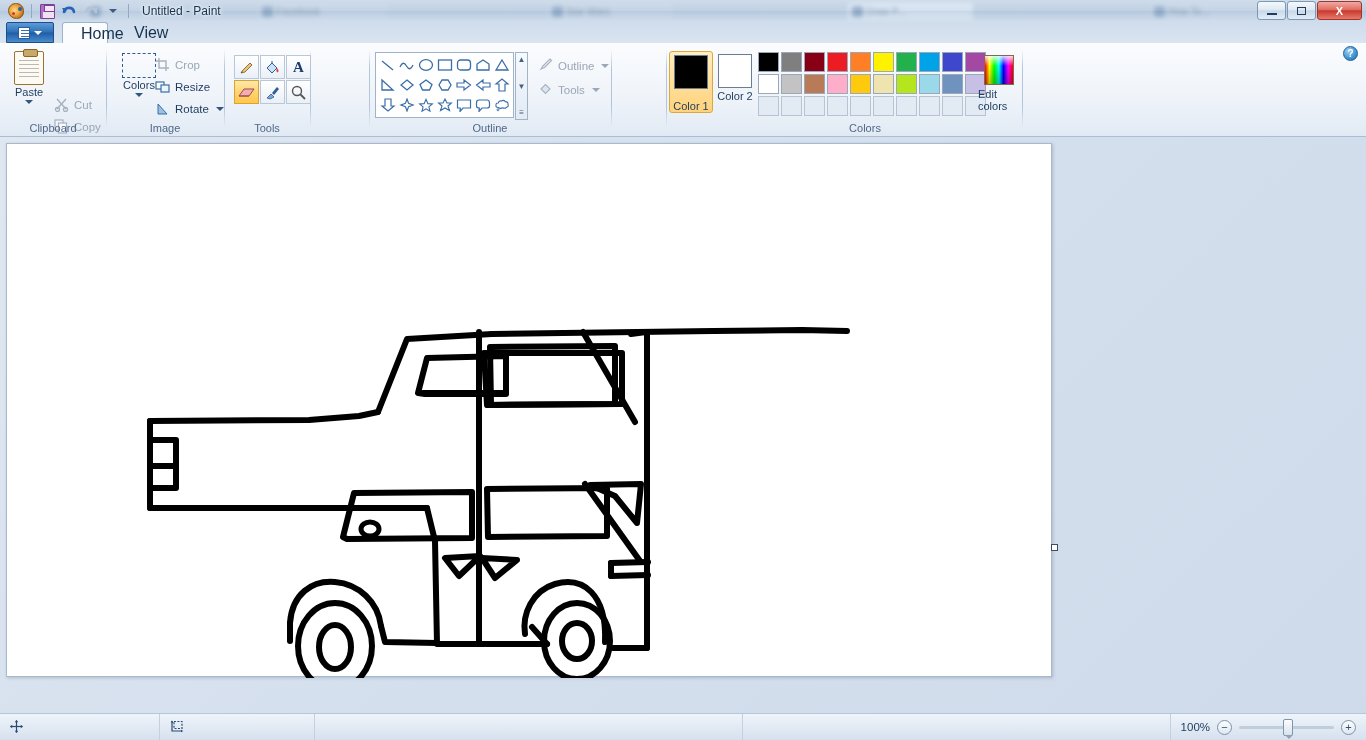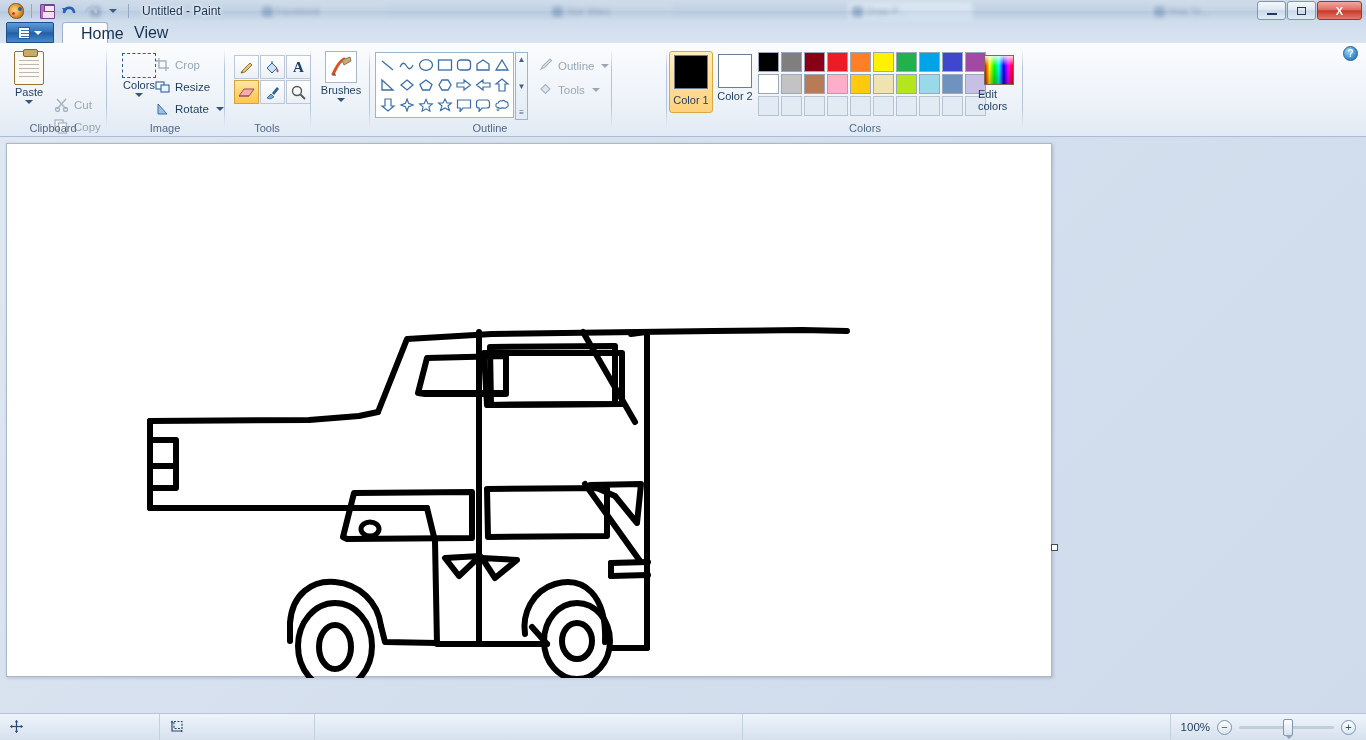--- a/index.html
+++ b/index.html
@@ -450,33 +450,20 @@
           <svg width="17" height="17" viewBox="0 0 17 17">
             <circle cx="7" cy="7" r="4.5" fill="none" stroke="#555" stroke-width="1.4"></circle>
             <line x1="10.5" y1="10.5" x2="15" y2="15" stroke="#555" stroke-width="1.8"></line>
           </svg>
         </div>
       </div>
       <div class="group-label">Tools</div>
     </div>
     <div class="group-sep" style="left:310px"></div>
 
-    <div class="group" style="left:311px;width:58px">
-      <div class="bigbtn" style="left:8px;top:8px;width:44px">
-        <div class="ico-brush">
-          <svg width="26" height="26" viewBox="0 0 26 26">
-            <path d="M5 20 C8 15, 10 8, 16 5" stroke="#d9521f" stroke-width="3" fill="none" stroke-linecap="round"></path>
-            <path d="M14 6 L22 3 L23 7 L16 11 Z" fill="#c9a97a" stroke="#7d6238" stroke-width="0.8"></path>
-            <path d="M4 21 L7 19 L8 22 Z" fill="#555"></path>
-          </svg>
-        </div>
-        <div class="lbl">Brushes</div>
-        <div class="dn"></div>
-      </div>
-    </div>
     <div class="group-sep" style="left:369px"></div>
 
     <div class="group" style="left:370px;width:240px">
       <div class="shapes-box" style="left:5px;top:9px">
         <div class="shapecell">
             <svg width="15" height="15">
               <line x1="2" y1="3" x2="13" y2="12" stroke="#3a6ea8" stroke-width="1.3"></line>
             </svg>
           </div>
         <div class="shapecell">
@@ -608,21 +595,21 @@
       </div>
       <div class="group-label">Outline</div>
     </div>
     <div class="group-sep" style="left:611px"></div>
 
     <div class="group-sep" style="left:666px"></div>
 
     <div class="group" style="left:667px;width:354px">
       <div class="colorbig sel" style="left:2px;top:8px">
         <div class="sw-big" style="background:#000000"></div>
-        <div style="margin-top:5px;line-height:12px;text-align:center">Color 1</div>
+        <div style="margin-top:11px;line-height:12px;text-align:center">Color 1</div>
       </div>
       <div class="colorbig" style="left:46px;top:8px">
         <div class="sw-big" style="background:#ffffff"></div>
         <div style="margin-top:2px;line-height:12px;text-align:center">Color 2</div>
       </div>
 
       <div class="palette" style="left:91px;top:9px">
         <div class="sw filled" style="background:#000000"></div>
         <div class="sw filled" style="background:#7f7f7f"></div>
         <div class="sw filled" style="background:#880015"></div>

